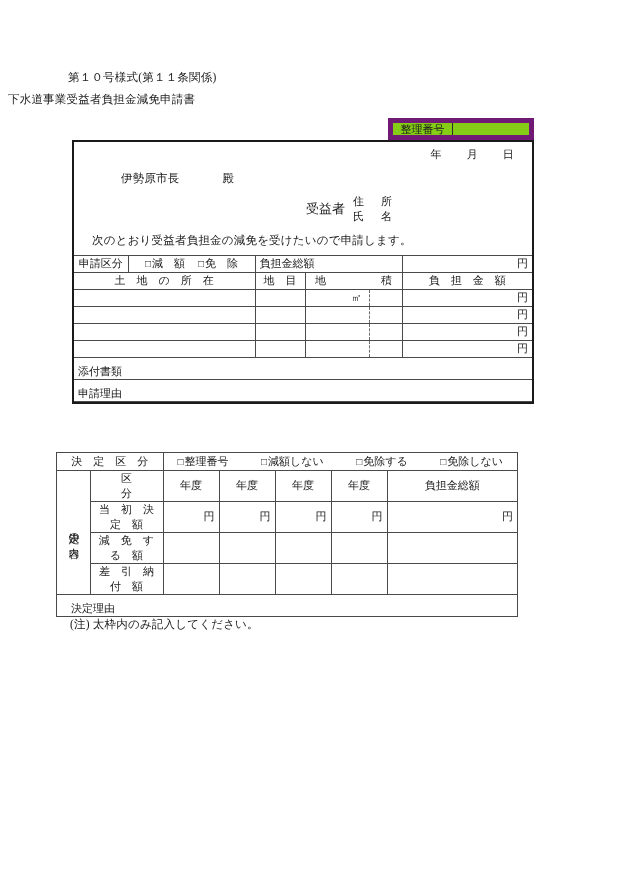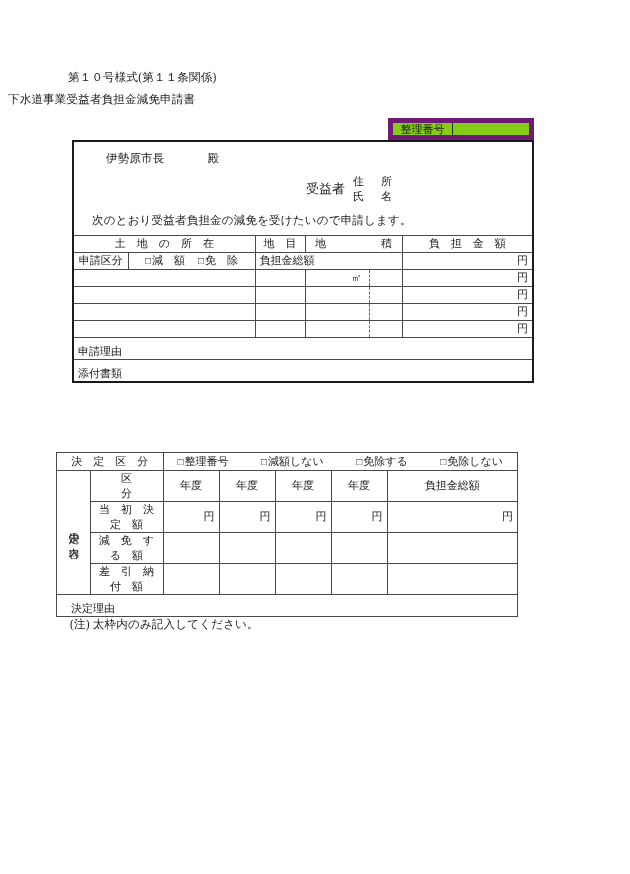--- a/index.html
+++ b/index.html
@@ -77,21 +77,21 @@
   .date-line {
     text-align: right;
     font-size: 11px;
     padding: 5px 18px 0 0;
     letter-spacing: 0.2px;
   }
   .date-line span { margin-left: 22px; }
 
   .mayor-line {
     font-size: 11.5px;
-    padding: 9px 0 0 32px;
+    padding: 9px 0 0 47px;
     letter-spacing: 0.2px;
   }
   .mayor-line .dono { margin-left: 40px; }
 
   .beneficiary {
     display: flex;
     justify-content: flex-start;
     padding: 8px 0 0 0;
     margin-left: 232px;
     font-size: 11px;
@@ -218,20 +218,25 @@
 
   <div class="doc-title">下水道事業受益者負担金減免申請書</div>
 
   <div class="seiri-box">
     <div class="seiri-label">整理番号</div>
     <div class="seiri-value"></div>
   </div>
 
   <div class="main-frame">
 
+    <div class="date-line">
+      <span>年</span>
+      <span>月</span>
+      <span>日</span>
+    </div>
 
     <div class="mayor-line">
       <span>伊勢原市長</span>
       <span class="dono">殿</span>
     </div>
 
     <div class="beneficiary">
       <div class="bl">受益者</div>
       <div class="stack">
         <div>住　所</div>
@@ -244,39 +249,39 @@
     <table class="grid">
       <colgroup>
         <col style="width:54px">
         <col style="width:127px">
         <col style="width:50px">
         <col style="width:97px">
         <col style="width:130px">
       </colgroup>
       <tbody>
         <tr>
-          <td colspan="2" class="c no-left">土　地　の　所　在</td>
-          <td class="c">地　目</td>
-          <td class="c">地　　　　　積</td>
-          <td class="c no-right">負　担　金　額</td>
-        </tr>
-
-        <tr>
           <td class="c no-left">申請区分</td>
           <td>
             <div class="spread">
               <span class="chk">減　額</span>
               <span class="chk">免　除</span>
             </div>
           </td>
           <td colspan="2" class="l">負担金総額</td>
           <td class="r no-right">円</td>
         </tr>
 
         <tr>
+          <td colspan="2" class="c no-left">土　地　の　所　在</td>
+          <td class="c">地　目</td>
+          <td class="c">地　　　　　積</td>
+          <td class="c no-right">負　担　金　額</td>
+        </tr>
+
+        <tr>
           <td colspan="2" class="no-left"></td>
           <td></td>
           <td class="dashed-split">
             <span class="unit-m2">㎡</span>
           </td>
           <td class="r no-right">円</td>
         </tr>
 
         <tr>
           <td colspan="2" class="no-left"></td>
@@ -293,28 +298,28 @@
         </tr>
 
         <tr>
           <td colspan="2" class="no-left"></td>
           <td></td>
           <td class="dashed-split"></td>
           <td class="r no-right">円</td>
         </tr>
 
         <tr>
+          <td colspan="5" class="tall no-left no-right no-bot">
+            <span>添付書類</span>
+          </td>
+        </tr>
+
+        <tr>
           <td colspan="5" class="tall no-left no-right">
             <span>申請理由</span>
-          </td>
-        </tr>
-
-        <tr>
-          <td colspan="5" class="tall no-left no-right no-bot">
-            <span>添付書類</span>
           </td>
         </tr>
       </tbody>
     </table>
   </div>
 
   <div class="decision-frame">
     <table class="grid">
       <colgroup>
         <col style="width:33px">

